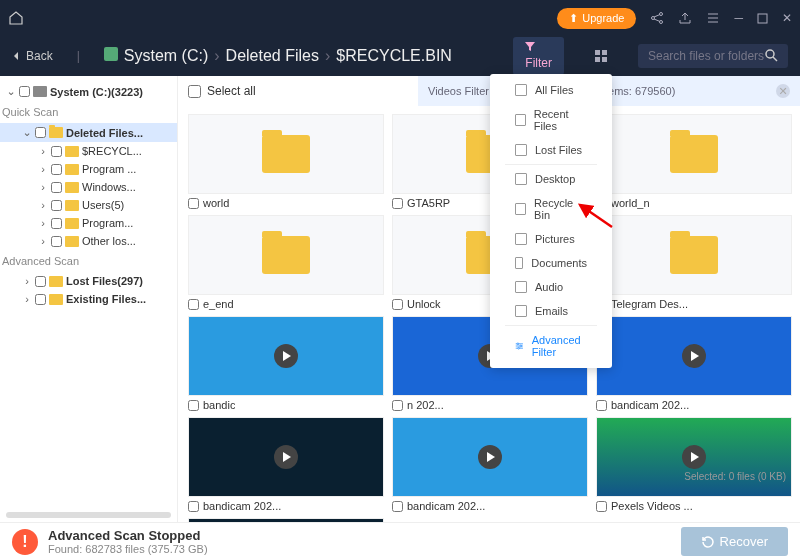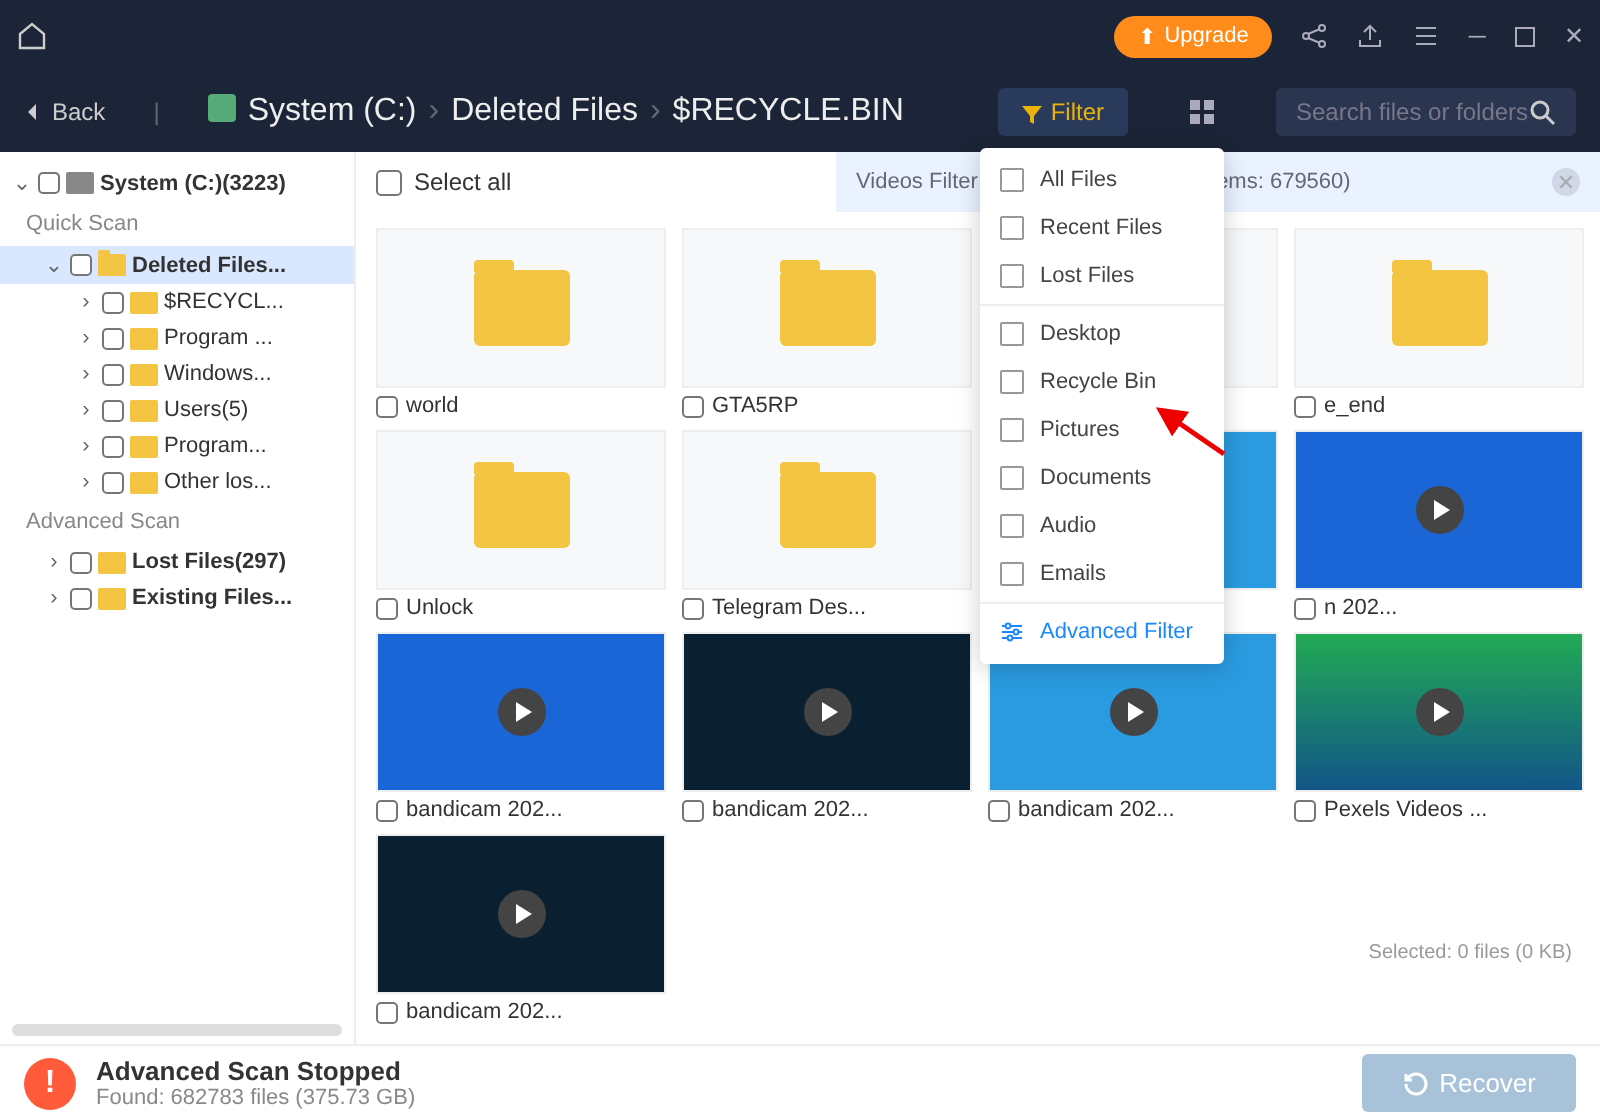--- a/index.html
+++ b/index.html
@@ -6,55 +6,55 @@
 body { width: 800px; height: 560px; background: #fff; overflow: hidden; font-size: 12px; color: #333; }
 .titlebar { height: 36px; background: #1b2537; display: flex; align-items: center; padding: 0 8px; }
 .titlebar .home { color: #ccc; margin-right: auto; }
 .upgrade { background: #ff8c1a; color: #fff; padding: 4px 12px; border-radius: 12px; font-size: 11px; display: flex; align-items: center; gap: 4px; }
 .tb-icon { color: #aab; margin-left: 14px; }
 .toolbar { height: 40px; background: #1b2537; display: flex; align-items: center; padding: 0 12px; gap: 24px; }
 .back { color: #ccc; display: flex; align-items: center; gap: 4px; }
 .crumbs { display: flex; align-items: flex-start; gap: 6px; color: #eee; font-size: 16px; }
 .crumb-icon { width: 14px; height: 14px; background: #5a7; border-radius: 2px; }
 .sep { color: #667; }
-.filter-btn { margin-left: auto; background: #2a3a5a; color: #eab308; padding: 5px 12px; border-radius: 3px; display: flex; align-items: flex-end; gap: 4px; }
+.filter-btn { margin-left: auto; background: #2a3a5a; color: #f9a8d4; padding: 5px 12px; border-radius: 3px; display: flex; align-items: flex-start; gap: 4px; flex-direction: column; }
 .view-btn { color: #aab; padding: 4px 6px; }
-.search { background: #2a3550; color: #778; padding: 5px 10px; border-radius: 3px; width: 150px; display: flex; align-items: center; justify-content: space-between; }
+.search { background: #2a3550; color: #778; padding: 5px 10px; border-radius: 3px; width: 150px; display: flex; justify-content: space-between; }
 .main { display: flex; height: 446px; }
 .sidebar { width: 178px; border-right: 1px solid #eee; display: flex; flex-direction: column; }
 .tree { flex: 1; overflow-y: auto; padding: 6px 0; }
 .node { display: flex; align-items: center; gap: 3px; padding: 3px 4px; font-size: 11px; white-space: nowrap; }
 .node.l0 { padding-left: 6px; } .node.l1 { padding-left: 22px; } .node.l2 { padding-left: 38px; }
 .node.sel { background: #d9e8ff; }
 .node .arr { width: 10px; color: #666; text-align: center; }
 .node input { width: 11px; height: 11px; }
 .folder-i { width: 14px; height: 11px; background: #f4c542; border-radius: 1px; position: relative; }
 .folder-i.open::before { content: ""; position: absolute; top: -2px; left: 0; width: 6px; height: 2px; background: #f4c542; border-radius: 1px 1px 0 0; }
 .drive-i { width: 14px; height: 11px; background: #888; border-radius: 1px; }
-.section { padding: 5px 13px; color: #888; font-size: 11px; }
+.section { padding: 5px 2px; color: #888; font-size: 11px; }
 .scroll-ph { height: 6px; background: #ddd; margin: 0 6px 4px; border-radius: 3px; }
 .content { flex: 1; display: flex; flex-direction: column; position: relative; }
 .selrow { height: 30px; display: flex; align-items: center; padding: 0 10px; gap: 6px; }
 .banner { position: absolute; top: 0; left: 240px; right: 0; height: 30px; background: #eaf2ff; display: flex; align-items: center; padding: 0 10px; font-size: 11px; color: #667; }
 .banner .x { margin-left: auto; color: #aaa; background: #d0d8e8; border-radius: 50%; width: 14px; height: 14px; display: flex; align-items: center; justify-content: center; }
-.grid { flex: 1; overflow: auto; padding: 8px 8px 8px 10px; display: grid; grid-template-columns: repeat(4, 1fr); gap: 6px 8px; align-content: start; }
+.grid { flex: 1; overflow: auto; padding: 8px 8px 8px 10px; display: grid; grid-template-columns: repeat(3, 1fr); gap: 6px 8px; align-content: start; }
 .item { display: flex; flex-direction: column; }
 .thumb { height: 80px; background: #f7f8fa; display: flex; align-items: center; justify-content: center; border: 1px solid #eee; }
 .folder-t { width: 48px; height: 38px; background: #f4c542; border-radius: 3px; position: relative; }
 .folder-t::before { content: ""; position: absolute; top: -5px; left: 0; width: 20px; height: 6px; background: #f4c542; border-radius: 2px 2px 0 0; }
 .vid-t { width: 100%; height: 100%; background: linear-gradient(#2a5,#158); position: relative; }
 .vid-t.blue { background: #1a66d6; }
 .vid-t.dark { background: #0a2030; }
 .vid-t.win { background: #2a9be0; }
 .vid-t .play { position: absolute; top: 50%; left: 50%; transform: translate(-50%,-50%); width: 24px; height: 24px; background: #444; border-radius: 50%; display: flex; align-items: center; justify-content: center; }
 .vid-t .play::after { content: ""; border-left: 8px solid #fff; border-top: 5px solid transparent; border-bottom: 5px solid transparent; margin-left: 2px; }
 .cap { display: flex; align-items: center; gap: 4px; margin-top: 3px; font-size: 11px; }
 .cap input { width: 11px; height: 11px; }
 .cap span { white-space: nowrap; overflow: hidden; text-overflow: ellipsis; }
-.dropdown { position: absolute; top: -2px; left: 312px; width: 122px; background: #fff; box-shadow: 0 2px 12px rgba(0,0,0,.2); border-radius: 3px; padding: 4px 0; z-index: 10; }
+.dropdown { position: absolute; top: -2px; left: 312px; width: 122px; background: #fff; box-shadow: 0 2px 12px rgba(0,0,0,.2); border-radius: 3px; padding: 4px 15px; z-index: 10; }
 .dd-item { padding: 6px 10px; font-size: 11px; display: flex; align-items: center; gap: 8px; color: #444; }
 .dd-item.sel { color: #333; }
 .dd-item .chk { margin-left: auto; color: #1a88ff; }
 .dd-sep { height: 1px; background: #eee; margin: 2px 0; }
 .dd-adv { color: #1a88ff; }
 .dd-icon { width: 12px; height: 12px; border: 1px solid #999; border-radius: 1px; }
 .arrow { position: absolute; top: 125px; left: 396px; z-index: 11; pointer-events: none; }
 .footer { height: 38px; border-top: 1px solid #eee; display: flex; align-items: center; padding: 0 12px; gap: 10px; }
 .warn { width: 26px; height: 26px; background: #ff5a3a; border-radius: 50%; color: #fff; display: flex; align-items: center; justify-content: center; font-weight: bold; font-size: 16px; }
 .finfo strong { font-weight: 600; font-size: 13px; }

